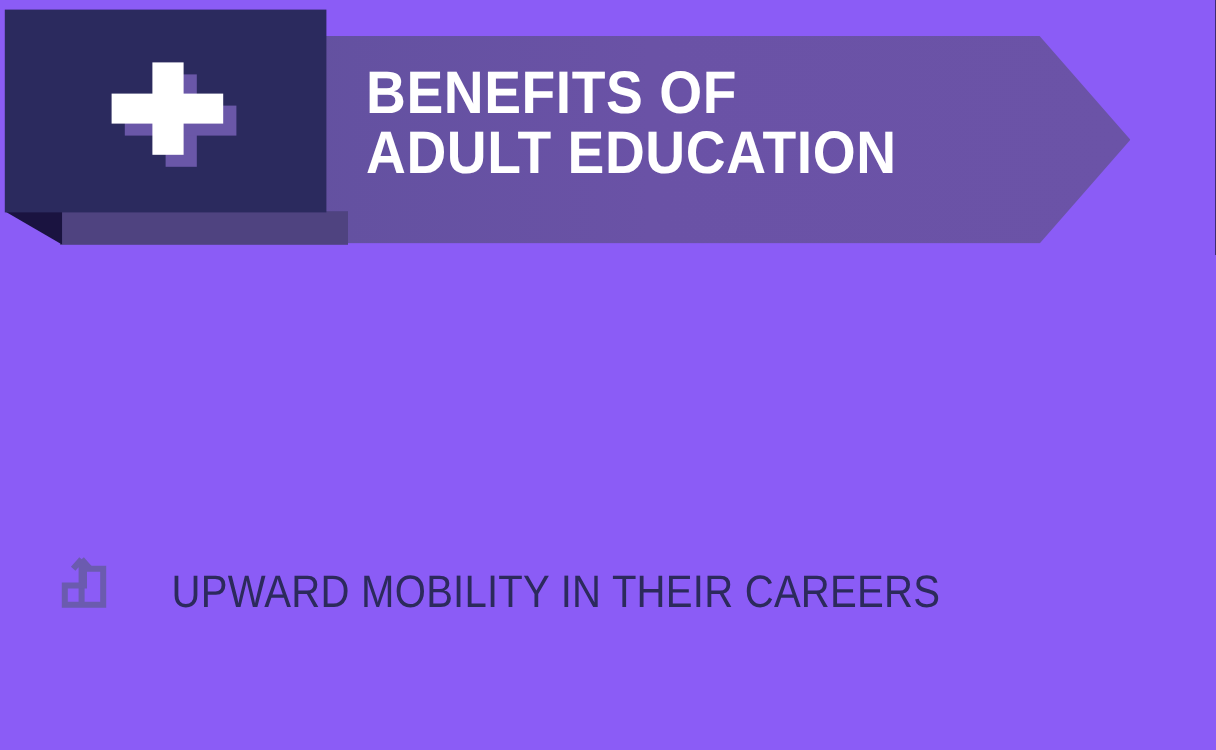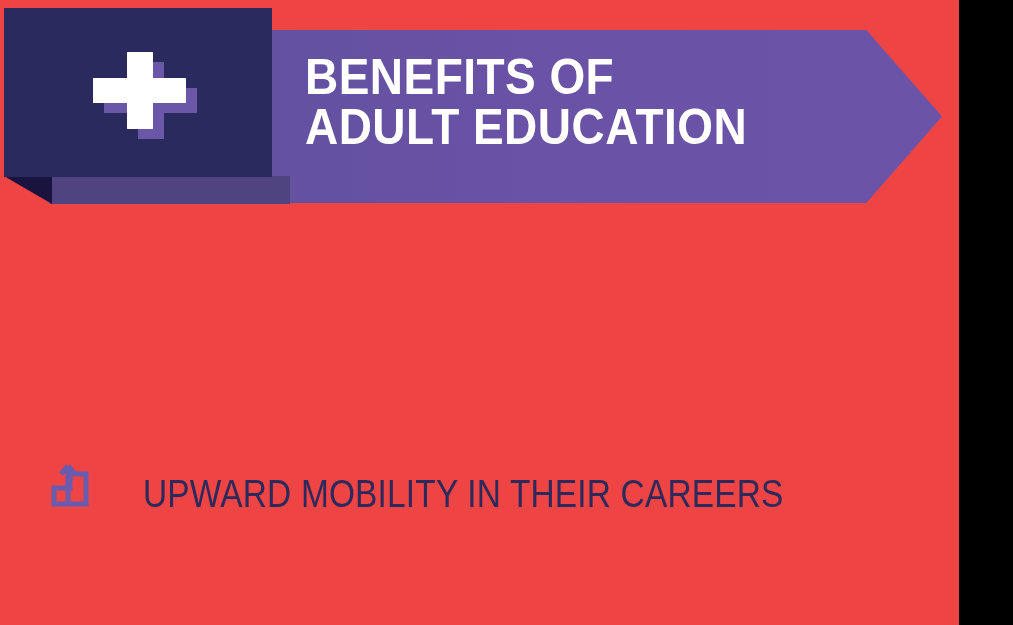--- a/index.html
+++ b/index.html
@@ -6,25 +6,24 @@
   html, body {
     margin: 0;
     padding: 0;
     background: #000000;
   }
   body {
     font-family: "Liberation Sans", sans-serif;
   }
   #canvas {
     position: relative;
-    width: 919px;
+    width: 1013px;
     height: 625px;
-    background: #ef4444;
+    background: #8b5cf6;
     overflow: hidden;
-    padding-left: 40px;
   }
 
   
   #header-banner {
     position: absolute;
     left: 0;
     top: 0;
     width: 1013px;
     height: 215px;
   }

